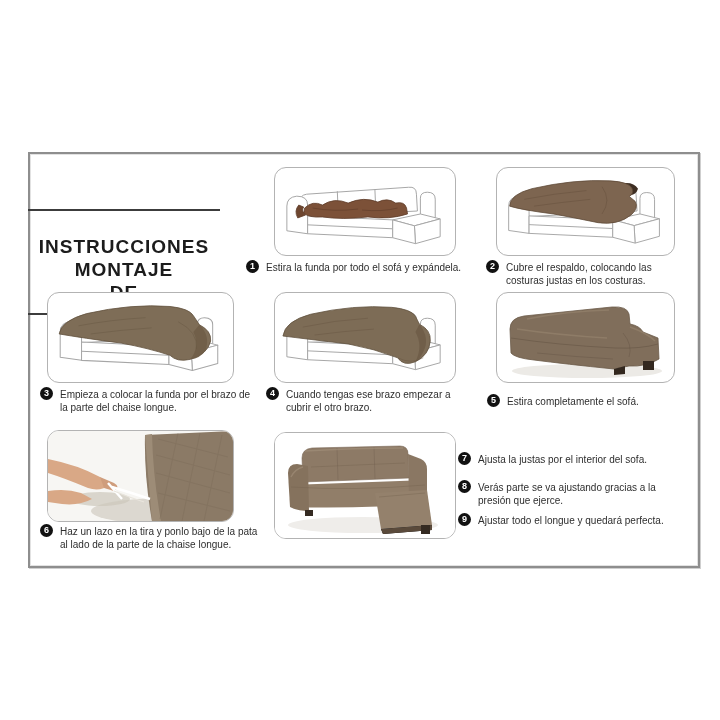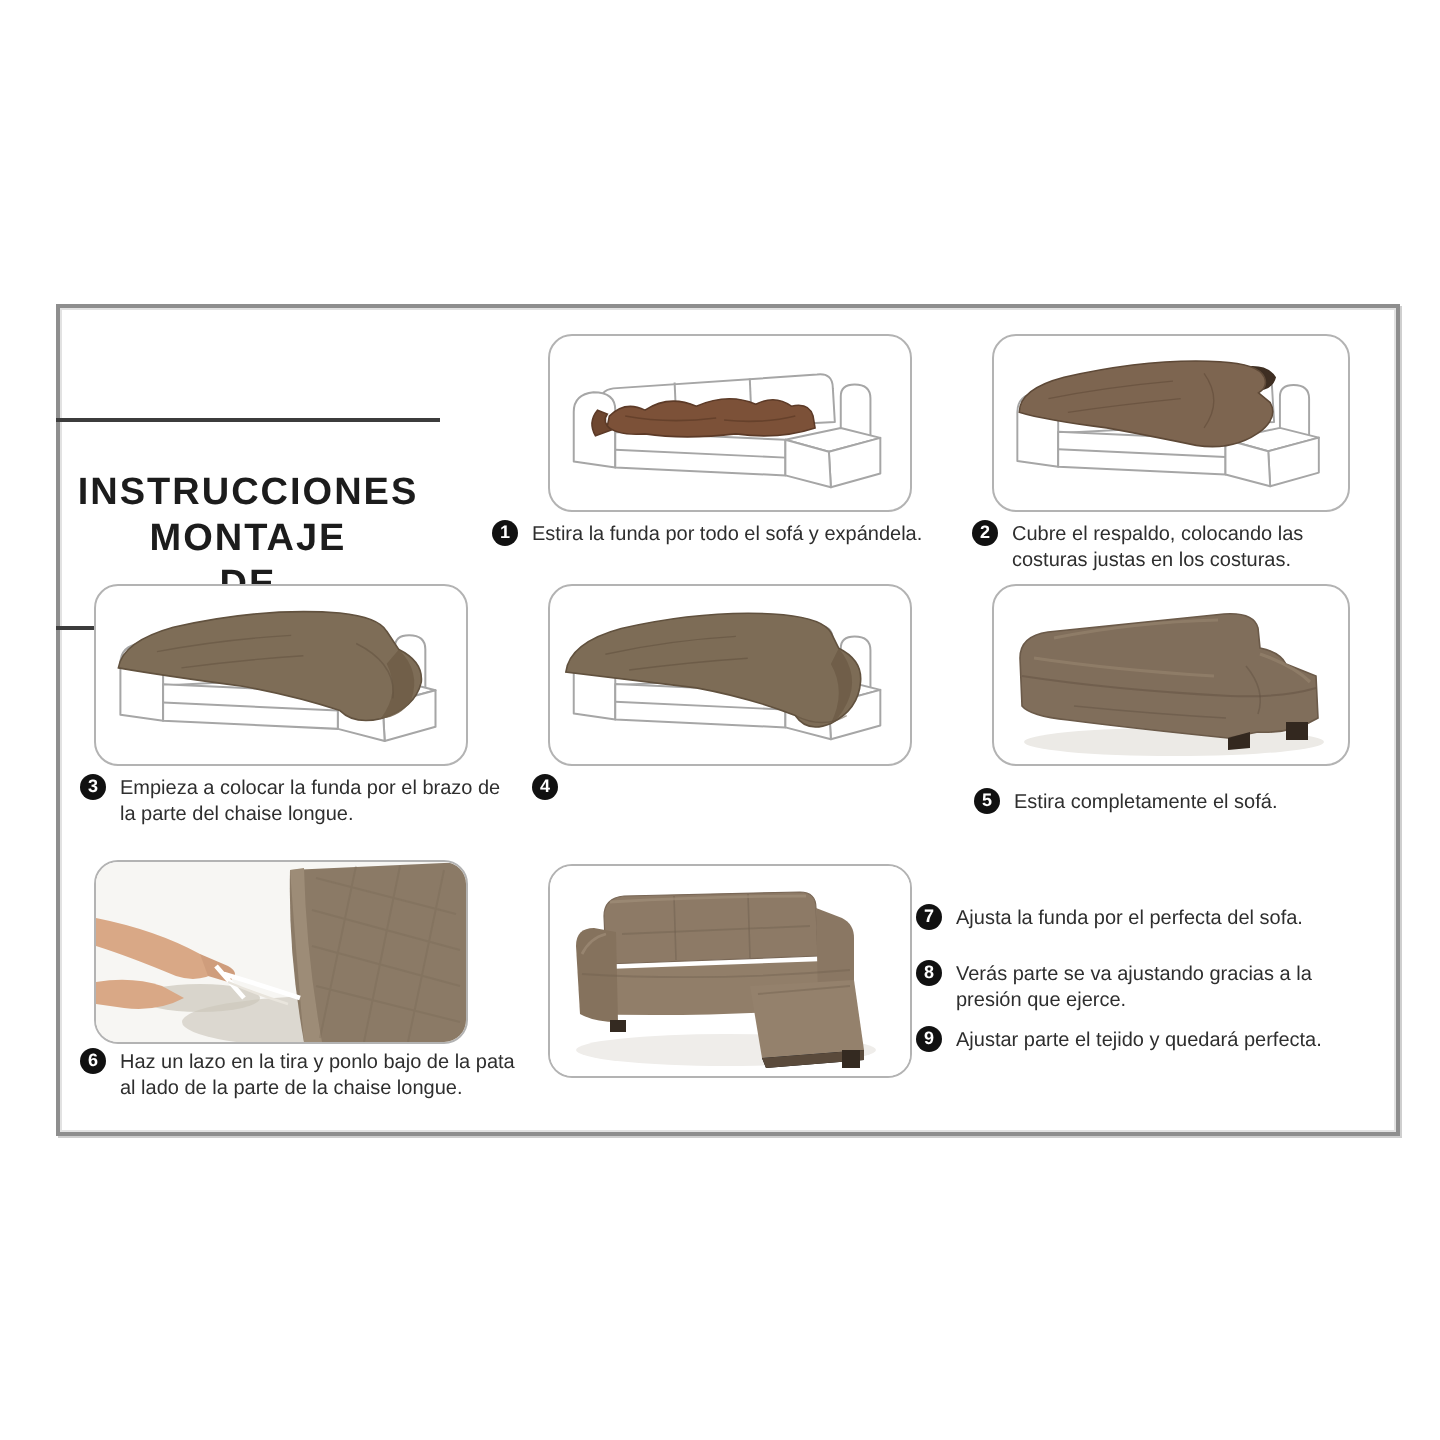--- a/index.html
+++ b/index.html
@@ -186,39 +186,40 @@
     <span class="cap-text" style="width:162px">Cubre el respaldo, colocando las costuras justas en los costuras.</span>
   </div>
 
   <div class="caption" style="left:40px;top:387px">
     <span class="badge">3</span>
     <span class="cap-text" style="width:196px">Empieza a colocar la funda por el brazo de la parte del chaise longue.</span>
   </div>
 
   <div class="caption" style="left:266px;top:387px">
     <span class="badge">4</span>
+    <span class="cap-text" style="width:168px">Cuando tengas ese brazo empezar a cubrir el otro brazo.</span>
   </div>
 
   <div class="caption" style="left:487px;top:394px">
     <span class="badge">5</span>
     <span class="cap-text nowrap">Estira completamente el sofá.</span>
   </div>
 
   <div class="caption" style="left:40px;top:524px">
     <span class="badge">6</span>
     <span class="cap-text" style="width:202px">Haz un lazo en la tira y ponlo bajo de la pata al lado de la parte de la chaise longue.</span>
   </div>
 
   <div class="caption" style="left:458px;top:452px">
     <span class="badge">7</span>
-    <span class="cap-text nowrap">Ajusta la funda por el perfecta del sofa.</span>
+    <span class="cap-text nowrap">Ajusta la justas por el interior del sofa.</span>
   </div>
 
   <div class="caption" style="left:458px;top:480px">
     <span class="badge">8</span>
     <span class="cap-text" style="width:184px">Verás parte se va ajustando gracias a la presión que ejerce.</span>
   </div>
 
   <div class="caption" style="left:458px;top:513px">
     <span class="badge">9</span>
-    <span class="cap-text nowrap">Ajustar parte el tejido y quedará perfecta.</span>
+    <span class="cap-text nowrap">Ajustar todo el longue y quedará perfecta.</span>
   </div>
 </div>
 
 </body></html>

